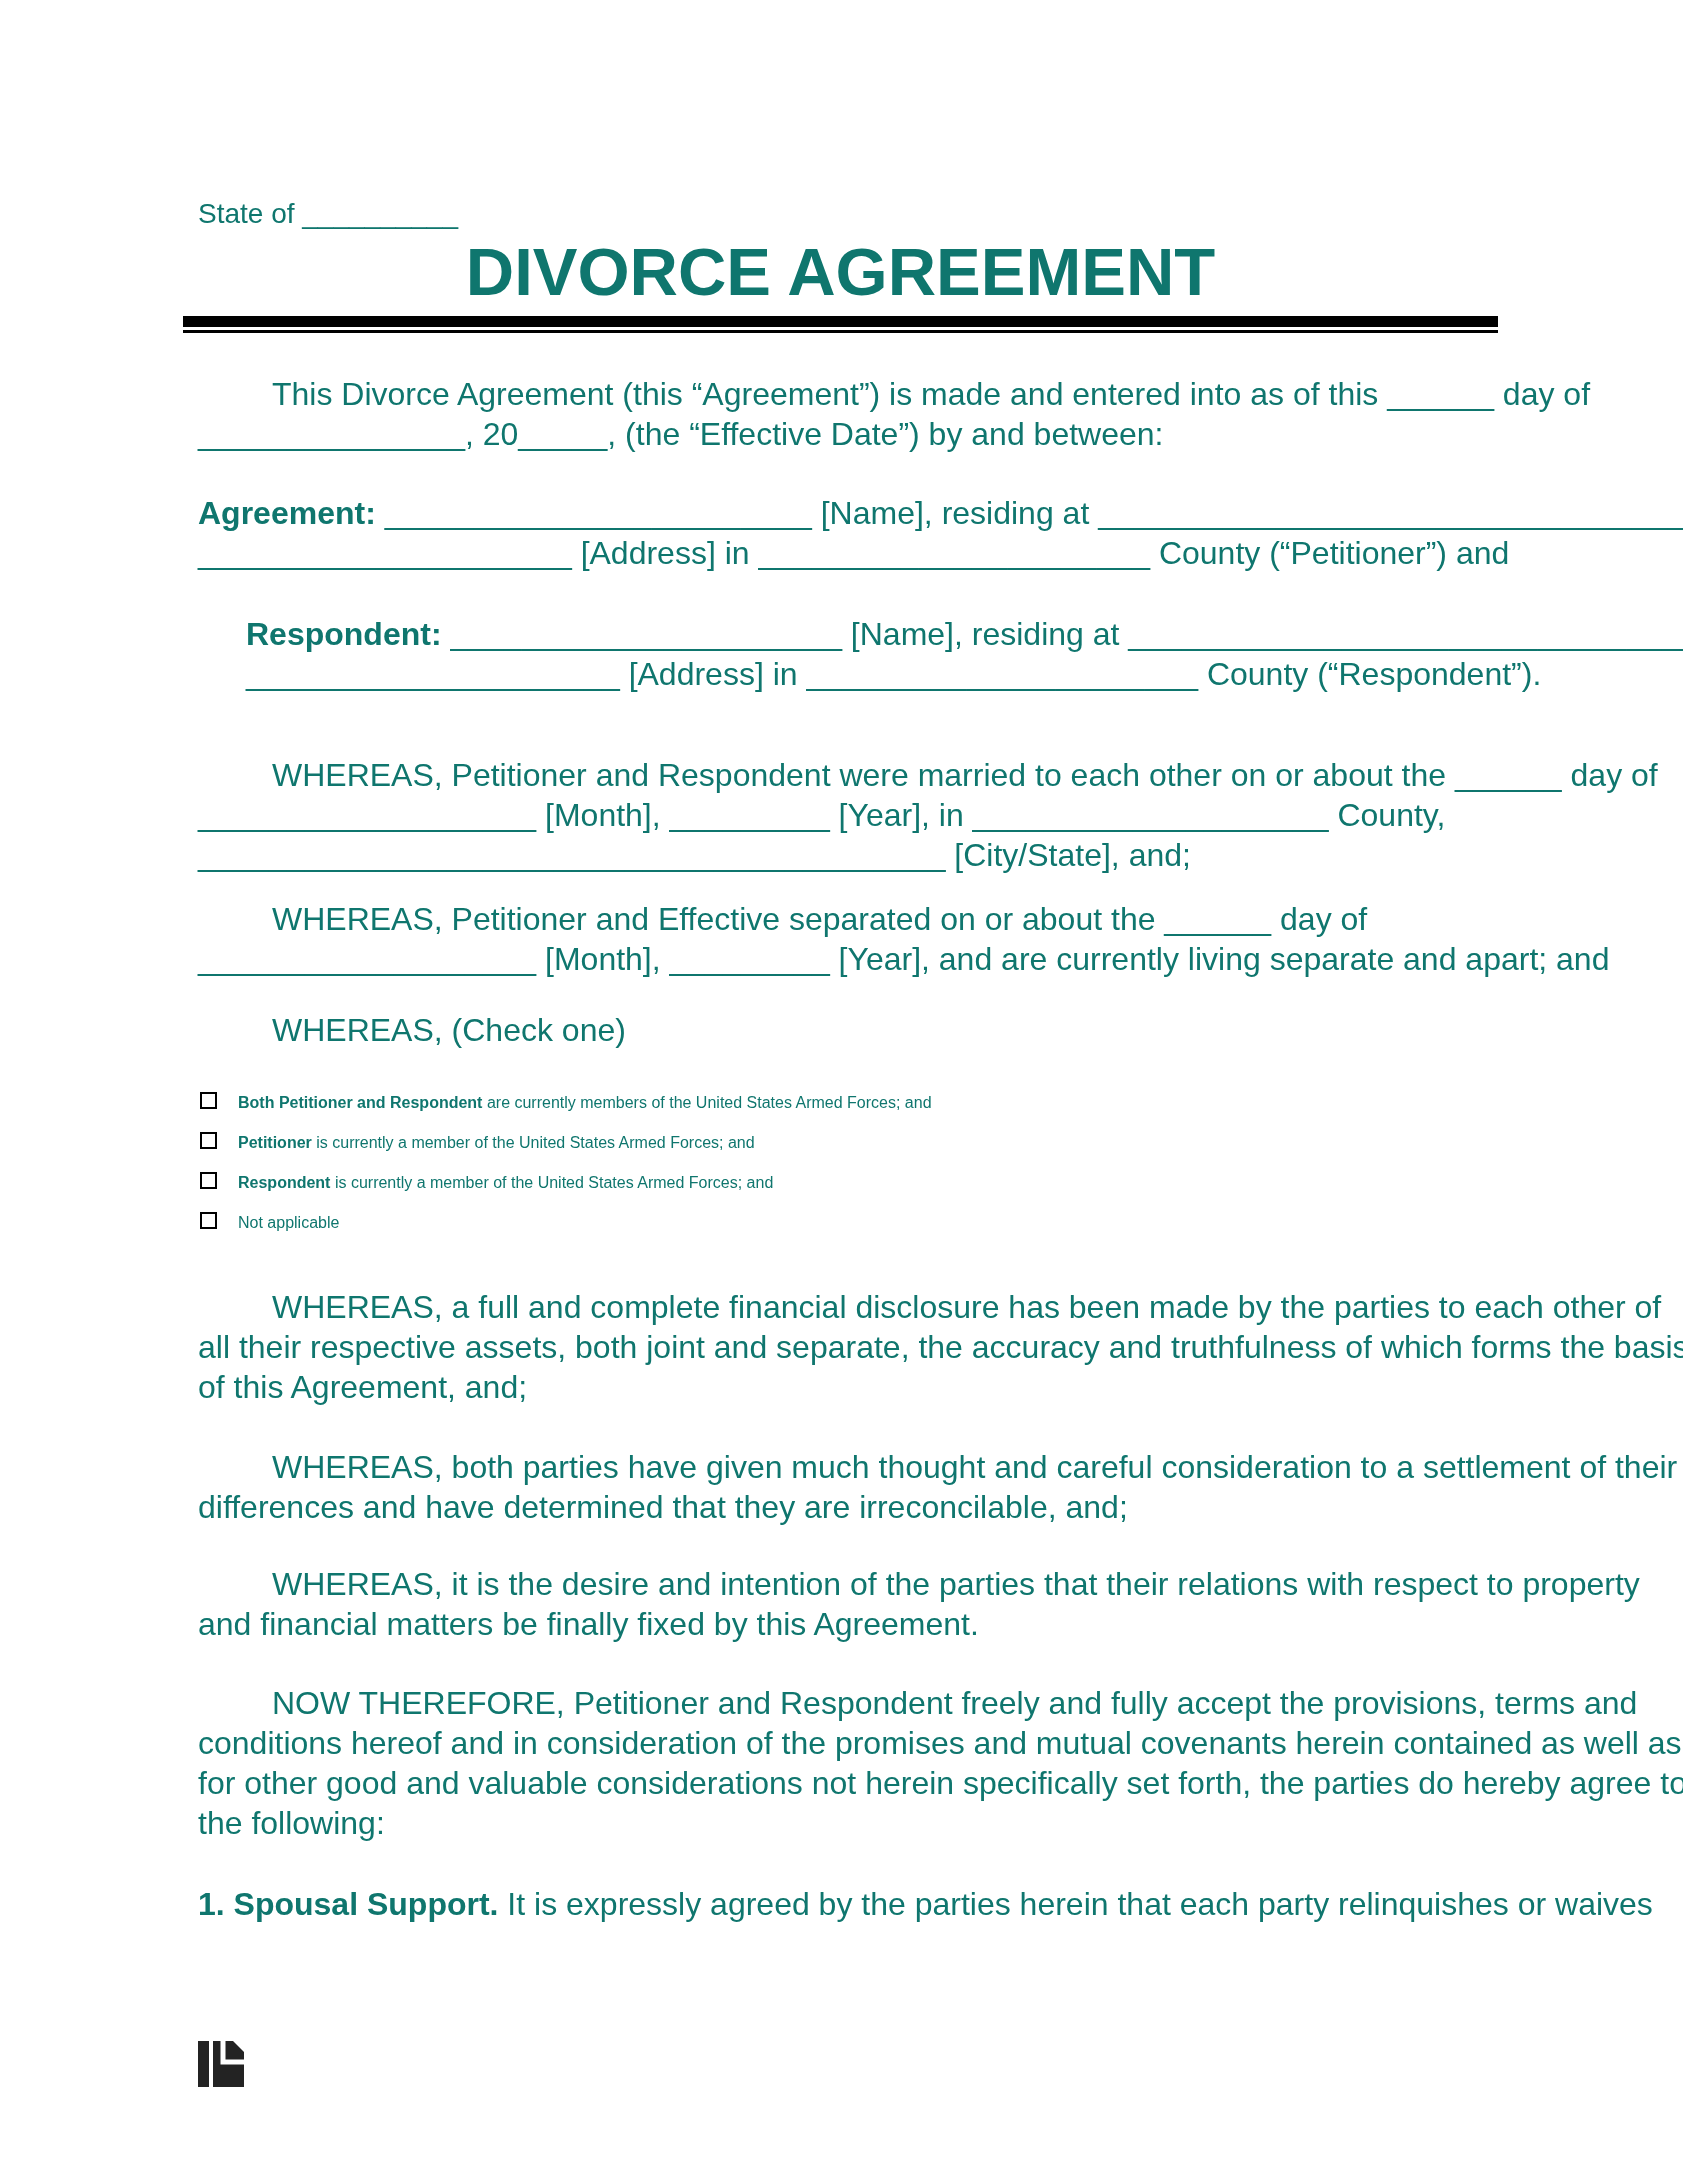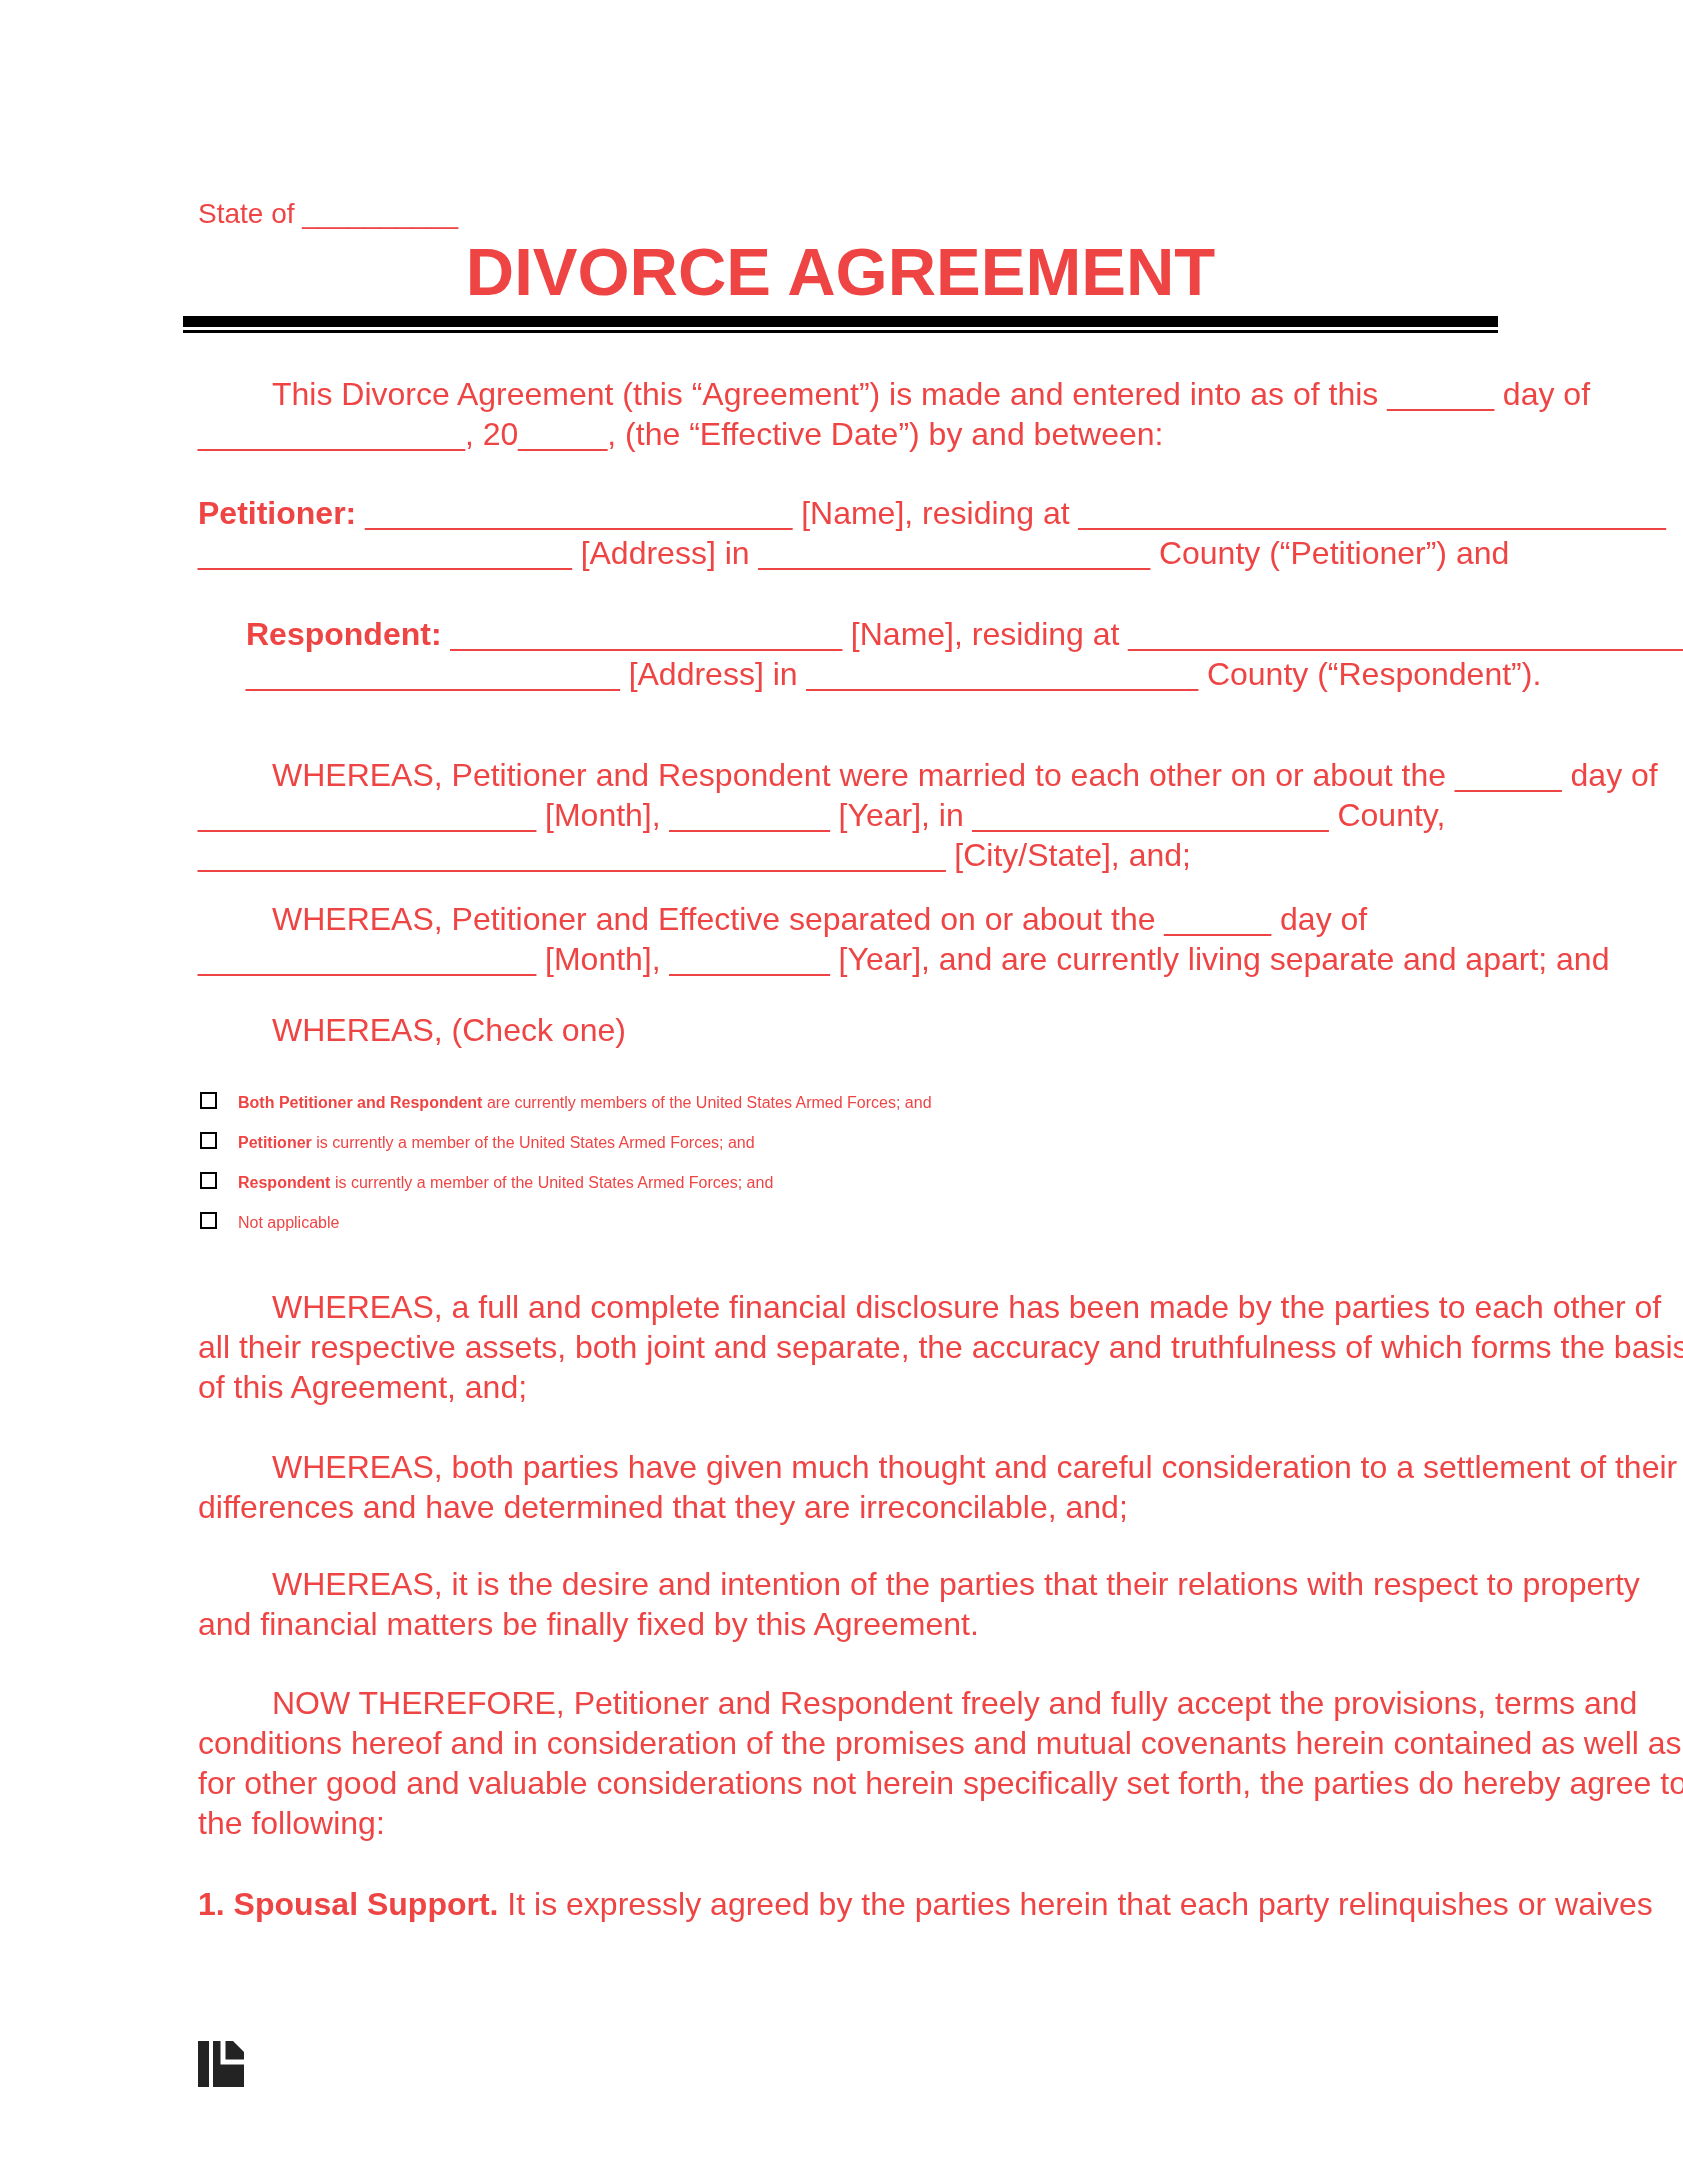--- a/index.html
+++ b/index.html
@@ -1,20 +1,20 @@
 <!DOCTYPE html>
 <html><head>
 <meta charset="utf-8">
 <style>
   html,body{margin:0;padding:0;background:#ffffff;}
   .page{
     position:relative;
     width:1683px;height:2178px;
     background:#ffffff;
-    color:#ef4444;
+    color:#0f766e;
     font-family:"Liberation Sans","DejaVu Sans",sans-serif;
     overflow:hidden;
   }
   .block{position:absolute;left:198px;width:1297px;}
   .line{
     font-size:32px;
     line-height:40px;
     height:40px;
     white-space:pre;
   }
@@ -67,21 +67,21 @@
 
   <div class="rule-thick"></div>
   <div class="rule-thin"></div>
 
   <div class="block p-intro">
     <div class="line indent">This Divorce Agreement (this “Agreement”) is made and entered into as of this ______ day of</div>
     <div class="line">_______________, 20_____, (the “Effective Date”) by and between:</div>
   </div>
 
   <div class="block p-petitioner">
-    <div class="line"><span class="b">Petitioner:</span><span> ________________________ [Name], residing at _________________________________</span></div>
+    <div class="line"><span class="b">Agreement:</span><span> ________________________ [Name], residing at _________________________________</span></div>
     <div class="line">_____________________ [Address] in ______________________ County (“Petitioner”) and</div>
   </div>
 
   <div class="block p-respondent">
     <div class="line"><span class="b">Respondent:</span><span> ______________________ [Name], residing at _________________________________</span></div>
     <div class="line">_____________________ [Address] in ______________________ County (“Respondent”).</div>
   </div>
 
   <div class="block p-married">
     <div class="line indent">WHEREAS, Petitioner and Respondent were married to each other on or about the ______ day of</div>

